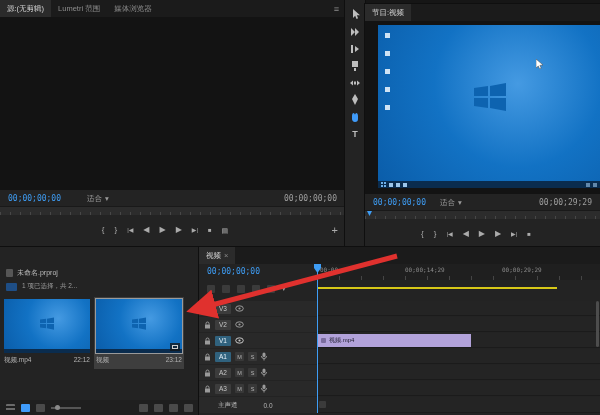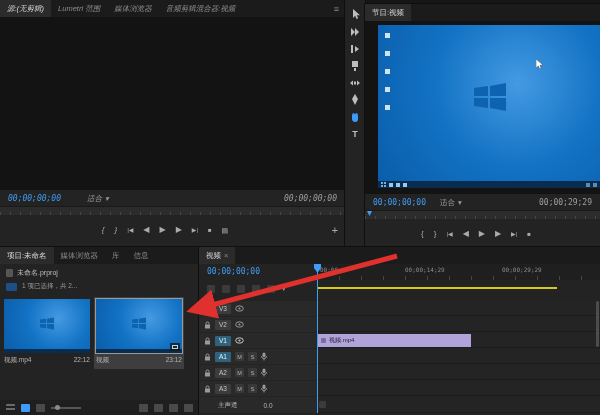--- a/index.html
+++ b/index.html
@@ -51,26 +51,25 @@
   .thumb { position:absolute; width:86px; height:54px; background:#0c54a0; overflow:hidden; }
   .item-label { position:absolute; display:flex; justify-content:space-between;
                 font-size:6.5px; color:#b3b3b3; }
   .footic { width:9px; height:8px; background:#4a4a4a; border-radius:1px; }
 </style>
 </head>
 <body>
 
 <div id="app">
 
-  <section class="panel" style="left:0;top:0;width:345px;height:246px;font-style:italic;">
+  <section class="panel" style="left:0;top:0;width:345px;height:246px;">
     <div class="tabbar">
       <div class="tab active">源:(无剪辑)</div>
       <div class="tab">Lumetri 范围</div>
       <div class="tab">媒体浏览器</div>
-      <div class="tab">音频剪辑混合器:视频</div>
       <div class="menuic">≡</div>
     </div>
     <div class="viewer" style="left:0;top:17px;width:345px;height:173px;"></div>
     <div class="tcrow" style="left:0;top:192px;width:345px;height:13px;padding:0 8px;">
       <span class="tc-blue">00;00;00;00</span>
       <span class="fit" style="margin-left:26px;">
         <span>适合</span>
         <span>▾</span>
       </span>
       <span class="tc-gray" style="margin-left:auto;">00;00;00;00</span>
@@ -186,26 +185,20 @@
       <span>◀</span>
       <span>▶</span>
       <span>▶</span>
       <span style="font-size:6px;">▶|</span>
       <span style="font-size:6px;">■</span>
     </div>
     <div class="plusbtn" style="right:7px;top:224px;">+</div>
   </section>
 
   <section class="panel" style="left:0;top:247px;width:199px;height:168px;">
-    <div class="tabbar">
-      <div class="tab active">项目:未命名</div>
-      <div class="tab">媒体浏览器</div>
-      <div class="tab">库</div>
-      <div class="tab">信息</div>
-    </div>
     <div style="position:absolute;left:6px;top:19px;height:13px;display:flex;align-items:center;gap:4px;">
       <div class="miniic" style="width:7px;height:8px;background:#565656;"></div>
       <span style="font-size:7px;color:#bdbdbd;">未命名.prproj</span>
     </div>
     <div style="position:absolute;left:6px;top:33px;height:13px;display:flex;align-items:center;gap:5px;">
       <div class="miniic" style="width:11px;height:8px;background:#1e4e86;"></div>
       <span style="font-size:6.5px;color:#9c9c9c;white-space:nowrap;">1 项已选择，共 2...</span>
     </div>
 
     <div style="position:absolute;left:2px;top:50px;width:90px;height:72px;padding:2px;">

